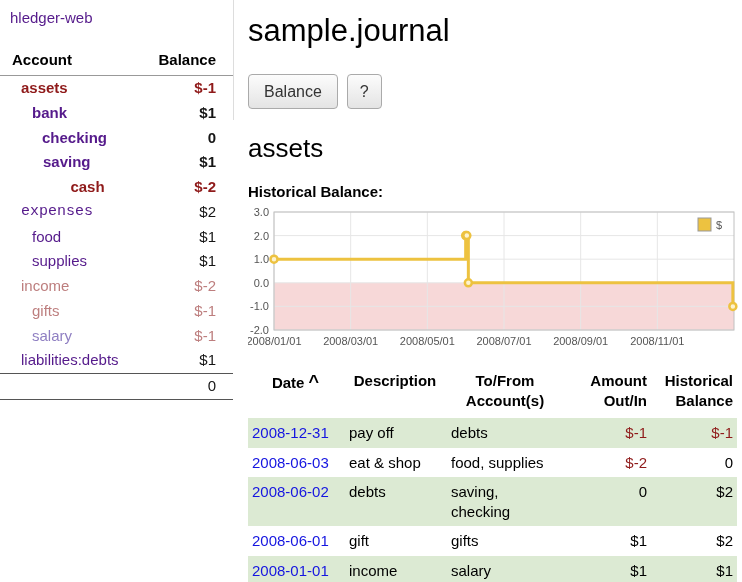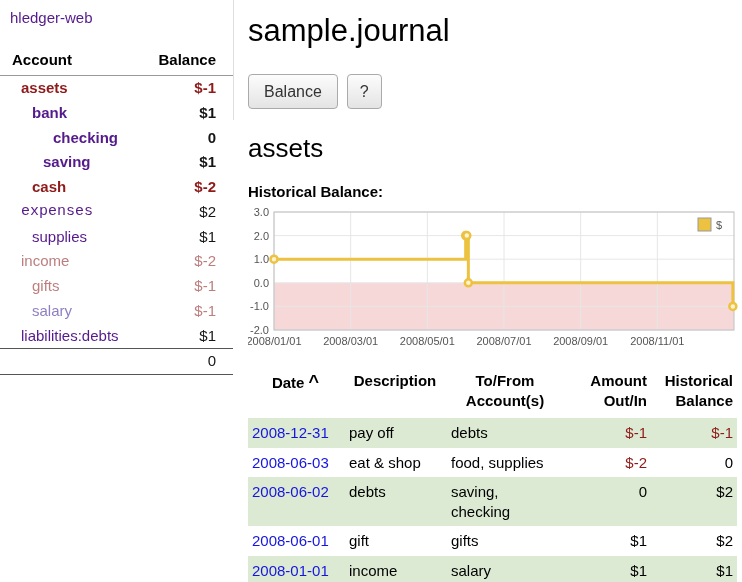--- a/index.html
+++ b/index.html
@@ -79,34 +79,38 @@
     <tbody id="acct-rows">
         <tr>
           <td style="padding-left: 21px;"><a class="acct-link tone-maroon-bold">assets</a></td>
           <td class="bal tone-maroon-bold">$-1</td>
         </tr>
         <tr>
           <td style="padding-left: 32px;"><a class="acct-link tone-purple-bold">bank</a></td>
           <td class="bal tone-black-bold">$1</td>
         </tr>
         <tr>
-          <td style="padding-left: 53px;"><a class="acct-link tone-purple-bold">checking</a></td>
+          <td style="padding-left: 42px;"><a class="acct-link tone-purple-bold">checking</a></td>
           <td class="bal tone-black-bold">0</td>
         </tr>
         <tr>
           <td style="padding-left: 43px;"><a class="acct-link tone-purple-bold">saving</a></td>
           <td class="bal tone-black-bold">$1</td>
         </tr>
         <tr>
-          <td style="padding-left: 32px;"><a class="acct-link tone-maroon-bold">cash</a></td>
+          <td style="padding-left: 32px; text-align: center;"><a class="acct-link tone-maroon-bold">cash</a></td>
           <td class="bal tone-maroon-bold">$-2</td>
         </tr>
         <tr>
           <td style="padding-left: 21px; font-family: Liberation Mono, monospace;"><a class="acct-link tone-purple">expenses</a></td>
           <td class="bal tone-black">$2</td>
+        </tr>
+        <tr>
+          <td style="padding-left: 32px;"><a class="acct-link tone-purple">food</a></td>
+          <td class="bal tone-black">$1</td>
         </tr>
         <tr>
           <td style="padding-left: 32px;"><a class="acct-link tone-purple">supplies</a></td>
           <td class="bal tone-black">$1</td>
         </tr>
         <tr>
           <td style="padding-left: 21px;"><a class="acct-link tone-faded-red">income</a></td>
           <td class="bal tone-faded-red">$-2</td>
         </tr>
         <tr>

